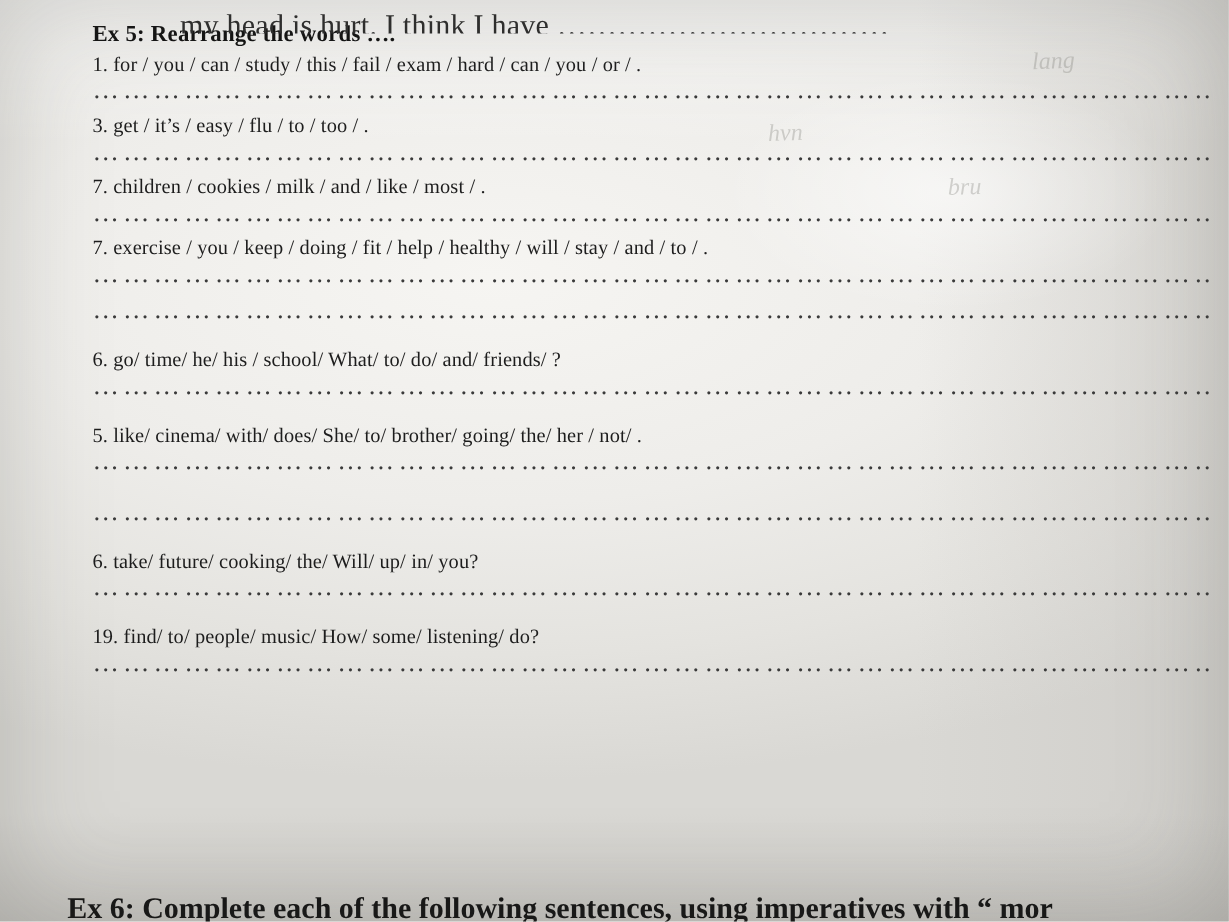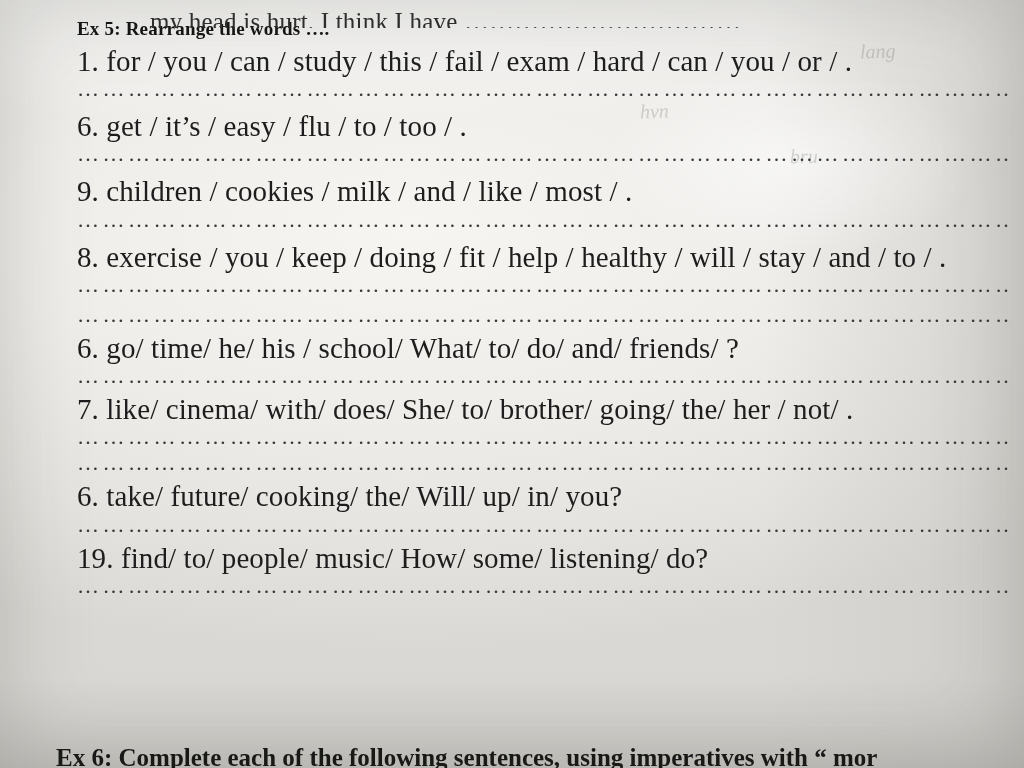--- a/index.html
+++ b/index.html
@@ -79,40 +79,40 @@
     margin-top: 18px;
     margin-bottom: 2px;
     letter-spacing: 0.2px;
   }
 
   .item {
     position: relative;
     margin-top: 4px;
   }
   .item-text {
-    font-size: 29px;
+    font-size: 17px;
     color: #1d1d1d;
     line-height: 1.18;
     white-space: nowrap;
     letter-spacing: 0.1px;
   }
   
   .dots {
     font-size: 22px;
     color: #3a3a3a;
     letter-spacing: 3.5px;
     line-height: 0.9;
     height: 22px;
     overflow: hidden;
     white-space: nowrap;
     margin-top: 1px;
   }
 
   
-  .gap-lg { margin-top: 4px; }
+  .gap-lg { margin-top: 20px; }
   .gap-md { margin-top: 8px; }
 
   .footer-heading {
     position: absolute;
     left: 56px;
     right: 0;
     bottom: -4px;
     font-weight: bold;
     font-size: 25px;
     color: #111;
@@ -161,45 +161,45 @@
     <div class="clipped-top">my head is hurt. I think I have ……………………………</div>
 
     <div class="heading">Ex 5: Rearrange the words ….</div>
 
     <div class="item">
       <div class="item-text">1. for / you / can / study / this / fail / exam / hard / can / you / or / .</div>
       <div class="dots">………………………………………………………………………………………………………………………………………………………………</div>
     </div>
 
     <div class="item gap-md">
-      <div class="item-text">6. get / it’s / easy / flu / to / too / .</div>
-      <div class="dots">………………………………………………………………………………………………………………………………………………………………</div>
-    </div>
-
-    <div class="item gap-md">
-      <div class="item-text">9. children / cookies / milk / and / like / most / .</div>
-      <div class="dots">………………………………………………………………………………………………………………………………………………………………</div>
-    </div>
-
-    <div class="item gap-md">
-      <div class="item-text">8. exercise / you / keep / doing / fit / help / healthy / will / stay / and / to / .</div>
+      <div class="item-text">3. get / it’s / easy / flu / to / too / .</div>
+      <div class="dots">………………………………………………………………………………………………………………………………………………………………</div>
+    </div>
+
+    <div class="item gap-md">
+      <div class="item-text">7. children / cookies / milk / and / like / most / .</div>
+      <div class="dots">………………………………………………………………………………………………………………………………………………………………</div>
+    </div>
+
+    <div class="item gap-md">
+      <div class="item-text">7. exercise / you / keep / doing / fit / help / healthy / will / stay / and / to / .</div>
       <div class="dots">………………………………………………………………………………………………………………………………………………………………</div>
     </div>
 
     <div class="item gap-md">
       <div class="dots">………………………………………………………………………………………………………………………………………………………………</div>
     </div>
 
     <div class="item gap-lg">
       <div class="item-text">6. go/ time/ he/ his / school/ What/ to/ do/ and/ friends/ ?</div>
       <div class="dots">………………………………………………………………………………………………………………………………………………………………</div>
     </div>
 
     <div class="item gap-lg">
-      <div class="item-text">7. like/ cinema/ with/ does/ She/ to/ brother/ going/ the/ her / not/ .</div>
+      <div class="item-text">5. like/ cinema/ with/ does/ She/ to/ brother/ going/ the/ her / not/ .</div>
       <div class="dots">………………………………………………………………………………………………………………………………………………………………</div>
     </div>
 
     <div class="item gap-lg">
       <div class="dots">………………………………………………………………………………………………………………………………………………………………</div>
     </div>
 
     <div class="item gap-lg">
       <div class="item-text">6. take/ future/ cooking/ the/ Will/ up/ in/  you?</div>
       <div class="dots">………………………………………………………………………………………………………………………………………………………………</div>

